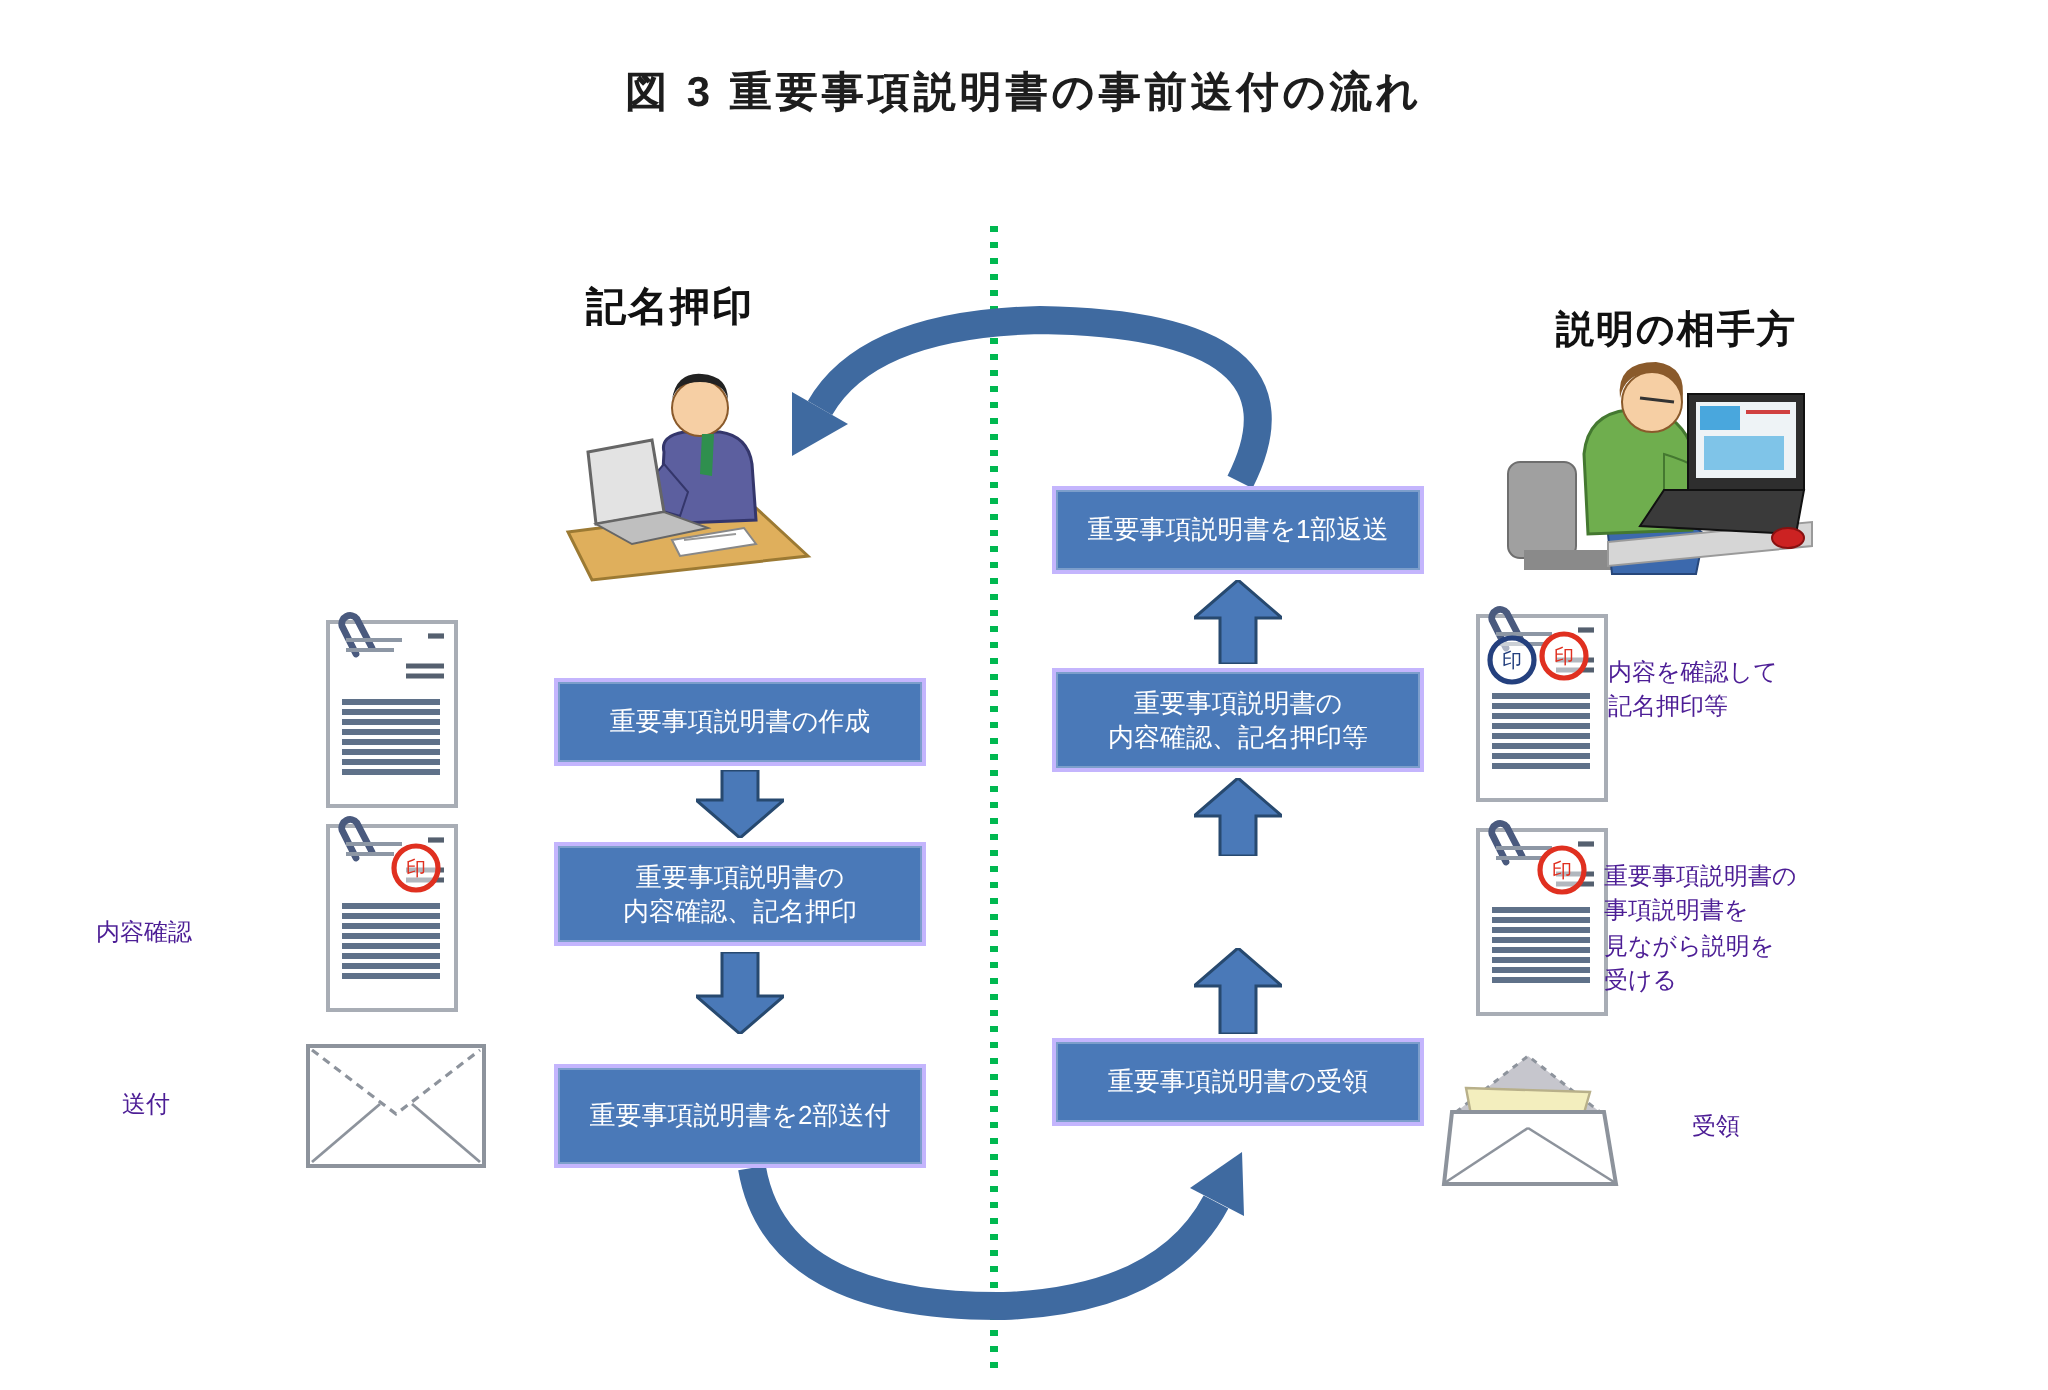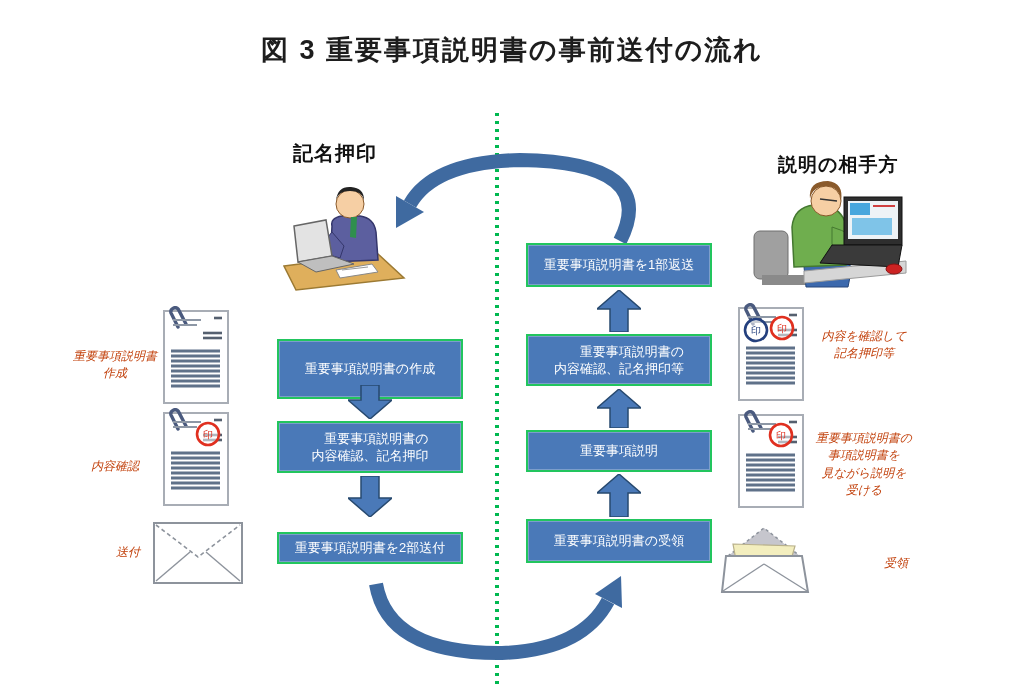--- a/index.html
+++ b/index.html
@@ -1,31 +1,31 @@
 <!DOCTYPE html>
 <html><head>
 <meta charset="utf-8">
 <style>
   html,body{margin:0;padding:0;background:#fff;}
   .canvas{position:relative;width:1024px;height:695px;background:#fff;overflow:hidden;
           font-family:"Liberation Sans",sans-serif;}
   .title{position:absolute;top:32px;left:0;right:0;text-align:center;
-         font-size:27px;font-weight:bold;color:#1d1d1d;letter-spacing:2px;}
+         font-size:21px;font-weight:bold;color:#1d1d1d;letter-spacing:2px;}
   .lane-header{position:absolute;font-weight:bold;color:#111;}
   .lane-header.left{left:293px;top:140px;font-size:20px;letter-spacing:1px;}
   .lane-header.right{left:735px;top:152px;font-size:19px;letter-spacing:1px;padding-left:43px;}
   .overlay{position:absolute;left:0;top:0;pointer-events:none;}
-  .fbox{position:absolute;width:186px;background:#4a79b8;border:2px solid #22c55e;
-        color:#fff;display:flex;align-items:center;justify-content:center;text-align:right;
+  .fbox{position:absolute;width:186px;background:#4a79b8;border:2px solid #c4b5fd;
+        color:#fff;display:flex;align-items:center;justify-content:center;text-align:center;
         font-size:13px;line-height:1.32;white-space:pre-line;box-sizing:border-box;
         box-shadow:inset 0 0 0 1px rgba(255,255,255,.28);}
   .blockarrow{position:absolute;}
   .icon{position:absolute;}
-  .side-label{position:absolute;text-align:center;font-size:12px;line-height:1.45;
-              color:#c2410c;white-space:pre-line;font-style:italic;}
+  .side-label{position:absolute;text-align:left;font-size:12px;line-height:1.45;
+              color:#4c1d95;white-space:pre-line;}
 </style>
 </head>
 <body>
 
 <div class="canvas">
 
   <svg width="0" height="0" style="position:absolute">
     <defs>
       <g id="doc-base">
         <rect x="8" y="5" width="64" height="92" fill="#ffffff" stroke="#a8adb5" stroke-width="2"></rect>
@@ -112,53 +112,50 @@
     <polygon points="56,96 158,86 158,98 56,108" fill="#d6d6d6" stroke="#9a9a9a"></polygon>
     <rect x="96" y="22" width="58" height="48" fill="#2e2e2e" stroke="#111111"></rect>
     <rect x="100" y="26" width="50" height="38" fill="#eef3f6"></rect>
     <rect x="102" y="28" width="20" height="12" fill="#49a7dd"></rect>
     <rect x="104" y="43" width="40" height="17" fill="#7fc4e8"></rect>
     <line x1="125" y1="31" x2="147" y2="31" stroke="#d04040" stroke-width="2"></line>
     <polygon points="84,70 154,70 150,92 72,88" fill="#3a3a3a" stroke="#111111"></polygon>
     <ellipse cx="146" cy="94" rx="8" ry="5" fill="#cc2222" stroke="#881111"></ellipse>
   </svg>
 
-  <div class="fbox" style="left:277px;top:339px;height:60px">重要事項説明書の作成</div>
+  <div class="fbox" style="left:277px;top:339px;height:44px">重要事項説明書の作成</div>
   <div class="fbox" style="left:277px;top:421px;height:52px">重要事項説明書の
 内容確認、記名押印</div>
-  <div class="fbox" style="left:277px;top:532px;height:32px">重要事項説明書を2部送付</div>
+  <div class="fbox" style="left:277px;top:532px;height:52px">重要事項説明書を2部送付</div>
 
   <svg class="blockarrow" style="left:348px;top:385px" width="44" height="34" viewBox="0 0 44 34">
     <polygon points="13,0 31,0 31,15 44,15 22,34 0,15 13,15" fill="#4a79b8" stroke="#27496f" stroke-width="1.5"></polygon>
   </svg>
   <svg class="blockarrow" style="left:348px;top:476px" width="44" height="41" viewBox="0 0 44 41">
     <polygon points="13,0 31,0 31,22 44,22 22,41 0,22 13,22" fill="#4a79b8" stroke="#27496f" stroke-width="1.5"></polygon>
   </svg>
 
   <div class="fbox" style="left:526px;top:243px;height:44px">重要事項説明書を1部返送</div>
   <div class="fbox" style="left:526px;top:334px;height:52px">重要事項説明書の
 内容確認、記名押印等</div>
-  <div class="fbox" style="left:526px;top:430px;height:42px">重要事項説明</div>
   <div class="fbox" style="left:526px;top:519px;height:44px">重要事項説明書の受領</div>
 
   <svg class="blockarrow" style="left:597px;top:290px" width="44" height="42" viewBox="0 0 44 42">
     <polygon points="22,0 44,19 31,19 31,42 13,42 13,19 0,19" fill="#4a79b8" stroke="#27496f" stroke-width="1.5"></polygon>
   </svg>
   <svg class="blockarrow" style="left:597px;top:389px" width="44" height="39" viewBox="0 0 44 39">
     <polygon points="22,0 44,19 31,19 31,39 13,39 13,19 0,19" fill="#4a79b8" stroke="#27496f" stroke-width="1.5"></polygon>
   </svg>
   <svg class="blockarrow" style="left:597px;top:474px" width="44" height="43" viewBox="0 0 44 43">
     <polygon points="22,0 44,19 31,19 31,43 13,43 13,19 0,19" fill="#4a79b8" stroke="#27496f" stroke-width="1.5"></polygon>
   </svg>
 
   <svg class="icon" style="left:156px;top:306px" width="80" height="102" viewBox="0 0 80 102">
     <use href="#doc-base"></use>
   </svg>
-  <div class="side-label" style="left:48px;top:348px;width:134px">重要事項説明書
-作成</div>
 
   <svg class="icon" style="left:156px;top:408px" width="80" height="102" viewBox="0 0 80 102">
     <use href="#doc-base"></use>
     <use href="#stamp-red" transform="translate(52,26)"></use>
   </svg>
   <div class="side-label" style="left:48px;top:458px;width:134px">内容確認</div>
 
   <svg class="icon" style="left:152px;top:521px" width="92" height="64" viewBox="0 0 92 64">
     <use href="#env-closed"></use>
   </svg>

